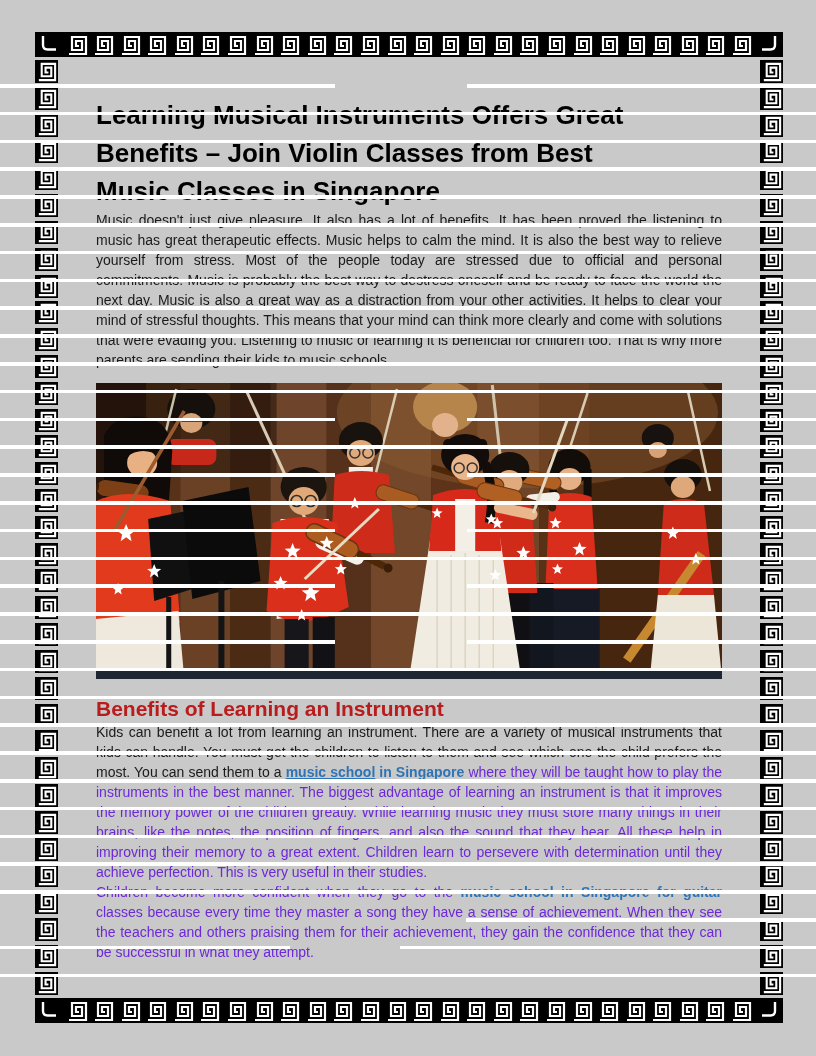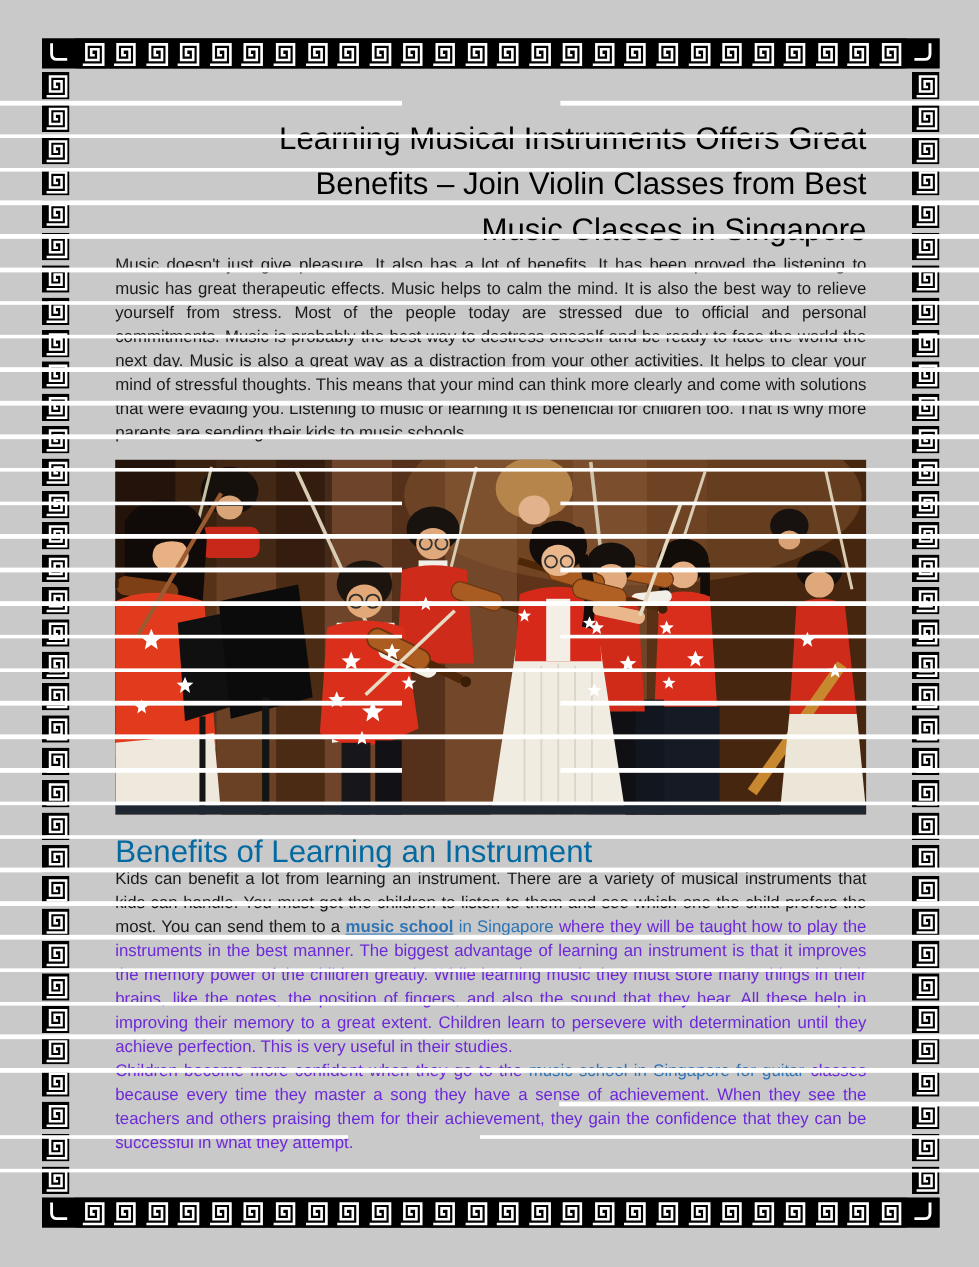--- a/index.html
+++ b/index.html
@@ -13,30 +13,30 @@
   .corner{width:27px;height:25px;flex:none;display:block;}
   .corner.flip{transform:scaleX(-1);}
   .tilerow{flex:1;height:25px;display:flex;justify-content:space-evenly;align-items:center;background:#000;}
   .tilerow .tile{width:24px;height:24px;flex:none;display:block;}
   .vband{position:absolute;top:28px;bottom:28px;width:23px;display:flex;flex-direction:column;justify-content:space-between;align-items:center;}
   .vband.left{left:0;} .vband.right{right:0;}
   .vband .tile{width:23px;height:23px;flex:none;display:block;}
 
   
   .content{position:absolute;left:96px;top:0;width:626px;z-index:5;color:#1a1a1a;}
-  h1.title{margin:96px 0 0 0;text-align:right;font-weight:normal;font-size:26px;line-height:38px;color:#000;}
+  h1.title{margin:96px 0 0 0;text-align:left;font-weight:bold;font-size:26px;line-height:38px;color:#000;}
   h1.title span{display:block;}
   p.body{font-size:14px;line-height:20px;text-align:justify;margin:0;}
   .intro{margin-top:8px;}
   figure.photo{margin:13px 0 0 0;padding:0;width:626px;height:296px;overflow:hidden;}
-  h2.sub{margin:17px 0 0 0;font-size:26px;line-height:26px;font-weight:normal;color:#0369a1;}
+  h2.sub{margin:17px 0 0 0;font-size:21px;line-height:26px;font-weight:bold;color:#b91c1c;}
   .p-benefits{margin-top:12px;}
   .p-confidence{margin-top:14px;}
   .blue{color:#6d28d9;}
-  .blue-bold{color:#2e74b5;font-weight:normal;}
+  .blue-bold{color:#2e74b5;font-weight:bold;}
   a.link{color:#2e74b5;font-weight:bold;text-decoration:underline;cursor:pointer;}
 
   
   .stripes{position:absolute;inset:0;z-index:40;pointer-events:none;}
   .stripe{position:absolute;height:3.5px;background:#ffffff;}
 
   svg{display:block;}
 </style>
 </head>
 <body>

